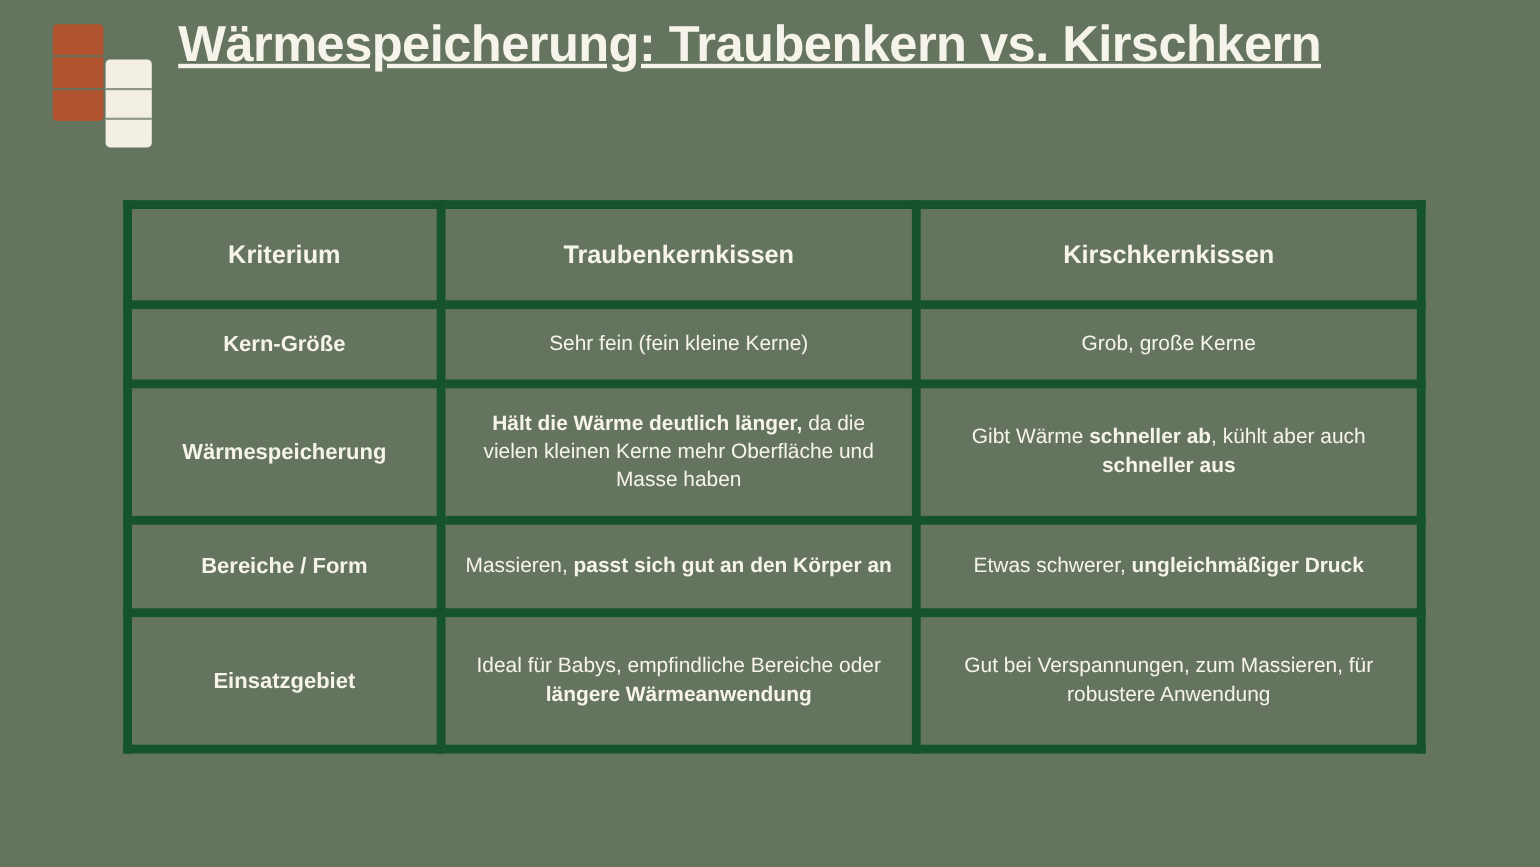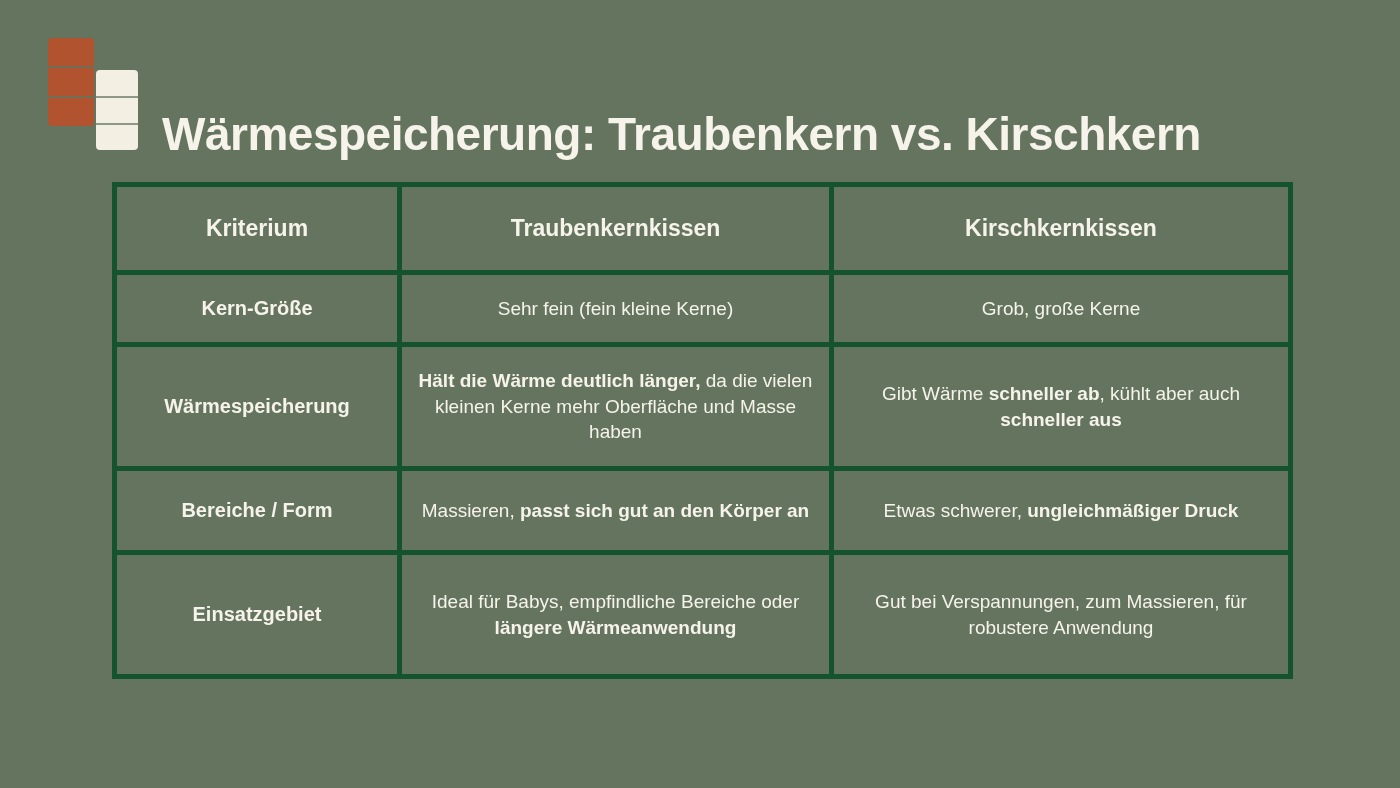--- a/index.html
+++ b/index.html
@@ -28,23 +28,24 @@
     left: 0;
     bottom: 0;
     width: 100%;
     height: 12px;
     background: #64745f;
   }
 
   
   .header {
     display: flex;
-    align-items: flex-end;
+    align-items: flex-start;
     padding: 14px 0 0 44px;
     height: 160px;
+    text-decoration: underline;
   }
   .logo {
     position: relative;
     width: 100px;
     height: 130px;
     flex: 0 0 100px;
     margin-right: 18px;
   }
   .logo .pillow-a {
     position: absolute;
@@ -100,21 +101,21 @@
   .table-wrap {
     padding: 22px 112px 0 112px;
   }
   table.compare {
     width: 1176px;
     border-collapse: collapse;
     table-layout: fixed;
   }
   table.compare th,
   table.compare td {
-    border: 5px solid #14532d;
+    border: 8px solid #14532d;
     padding: 14px 16px;
     text-align: center;
     vertical-align: middle;
     font-size: 19px;
     line-height: 1.35;
     color: #f6f3ea;
   }
   table.compare col.c1 { width: 285px; }
   table.compare col.c2 { width: 432px; }
   table.compare col.c3 { width: 459px; }

